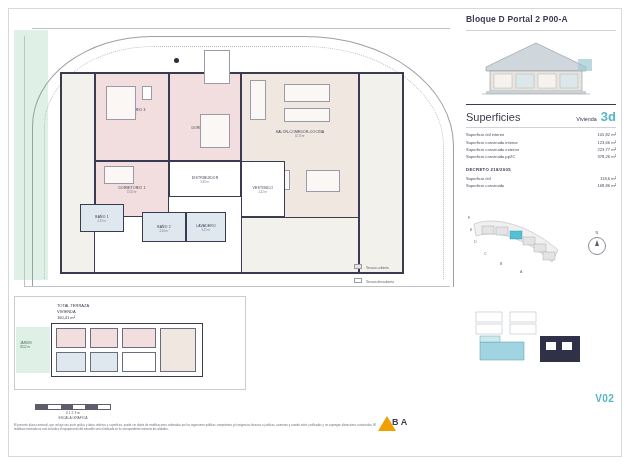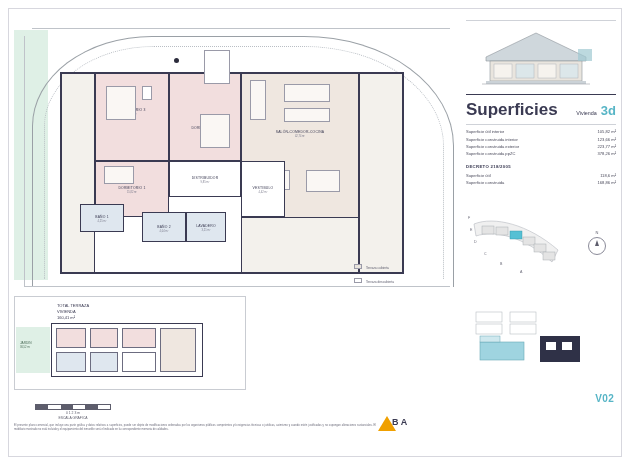--- a/index.html
+++ b/index.html
@@ -142,21 +142,21 @@
   }
   .rule{height:1px;background:#cfd2d8;margin:6px 0 6px 0;}
   .rule-dark{height:1px;background:#3a3a52;margin:5px 0 5px 0;}
   .bldg{
     position:relative;width:140px;height:62px;margin:6px 0 4px 0;
   }
   .bldg svg{display:block;}
   .sup-head{
     display:flex;align-items:baseline;justify-content:space-between;
   }
-  .sup-title{font-size:17px;font-weight:bold;color:#3a3a52;}
+  .sup-title{font-size:11px;font-weight:normal;color:#3a3a52;}
   .sup-viv{font-size:5.4px;color:#3a3a52;margin-left:auto;margin-right:4px;}
   .sup-num{font-size:13px;font-weight:bold;color:#57b5c6;line-height:13px;}
   table.sup{
     width:100%;border-collapse:collapse;margin-top:3px;
   }
   table.sup td{
     font-size:4.1px;color:#4a4a5b;padding:1.2px 0;vertical-align:top;
   }
   table.sup td.val{text-align:right;white-space:nowrap;}
   .decreto{
@@ -327,20 +327,21 @@
 
   <div class="legal">El presente plano comercial, que incluye una parte gráfica y datos relativos a superficies, puede ser objeto de modificaciones ordenadas por los organismos públicos competentes y/o exigencias técnicas o jurídicas, asimismo y cuando estén justificadas y no supongan alteraciones sustanciales. El mobiliario mostrado no está incluido y el equipamiento del inmueble será el indicado en la correspondiente memoria de calidades.</div>
 
   <div class="logo">
     <div class="tri"></div>
     <div class="ba">B A</div>
   </div>
 
   <div class="panel">
 
+    <div class="panel-title">Bloque D Portal 2 P00-A</div>
     <div class="rule"></div>
 
     <div class="bldg">
       <svg width="140" height="62" viewBox="0 0 140 62">
         <polygon points="20,30 70,6 120,30 120,34 20,34" fill="#cfd7dc" stroke="#8d949b" stroke-width="0.6"></polygon>
         <rect x="24" y="34" width="92" height="20" fill="#e9e5de" stroke="#8d949b" stroke-width="0.6"></rect>
         <rect x="28" y="37" width="18" height="14" fill="#f6f3ee" stroke="#b0b5bb" stroke-width="0.5"></rect>
         <rect x="50" y="37" width="18" height="14" fill="#dce7ea" stroke="#b0b5bb" stroke-width="0.5"></rect>
         <rect x="72" y="37" width="18" height="14" fill="#f6f3ee" stroke="#b0b5bb" stroke-width="0.5"></rect>
         <rect x="94" y="37" width="18" height="14" fill="#dce7ea" stroke="#b0b5bb" stroke-width="0.5"></rect>

